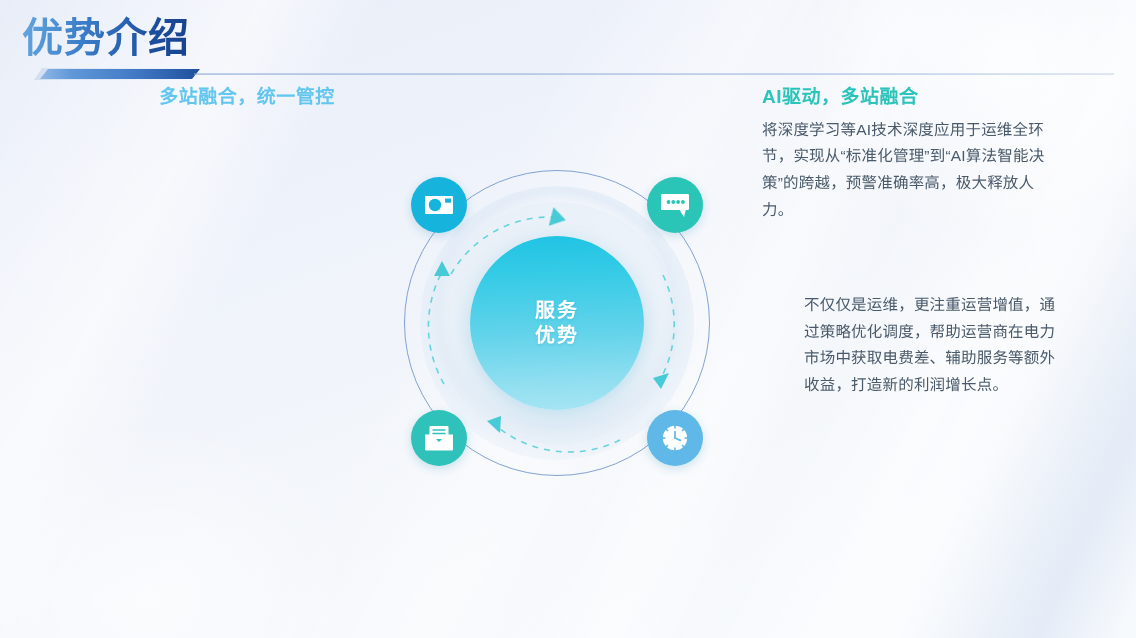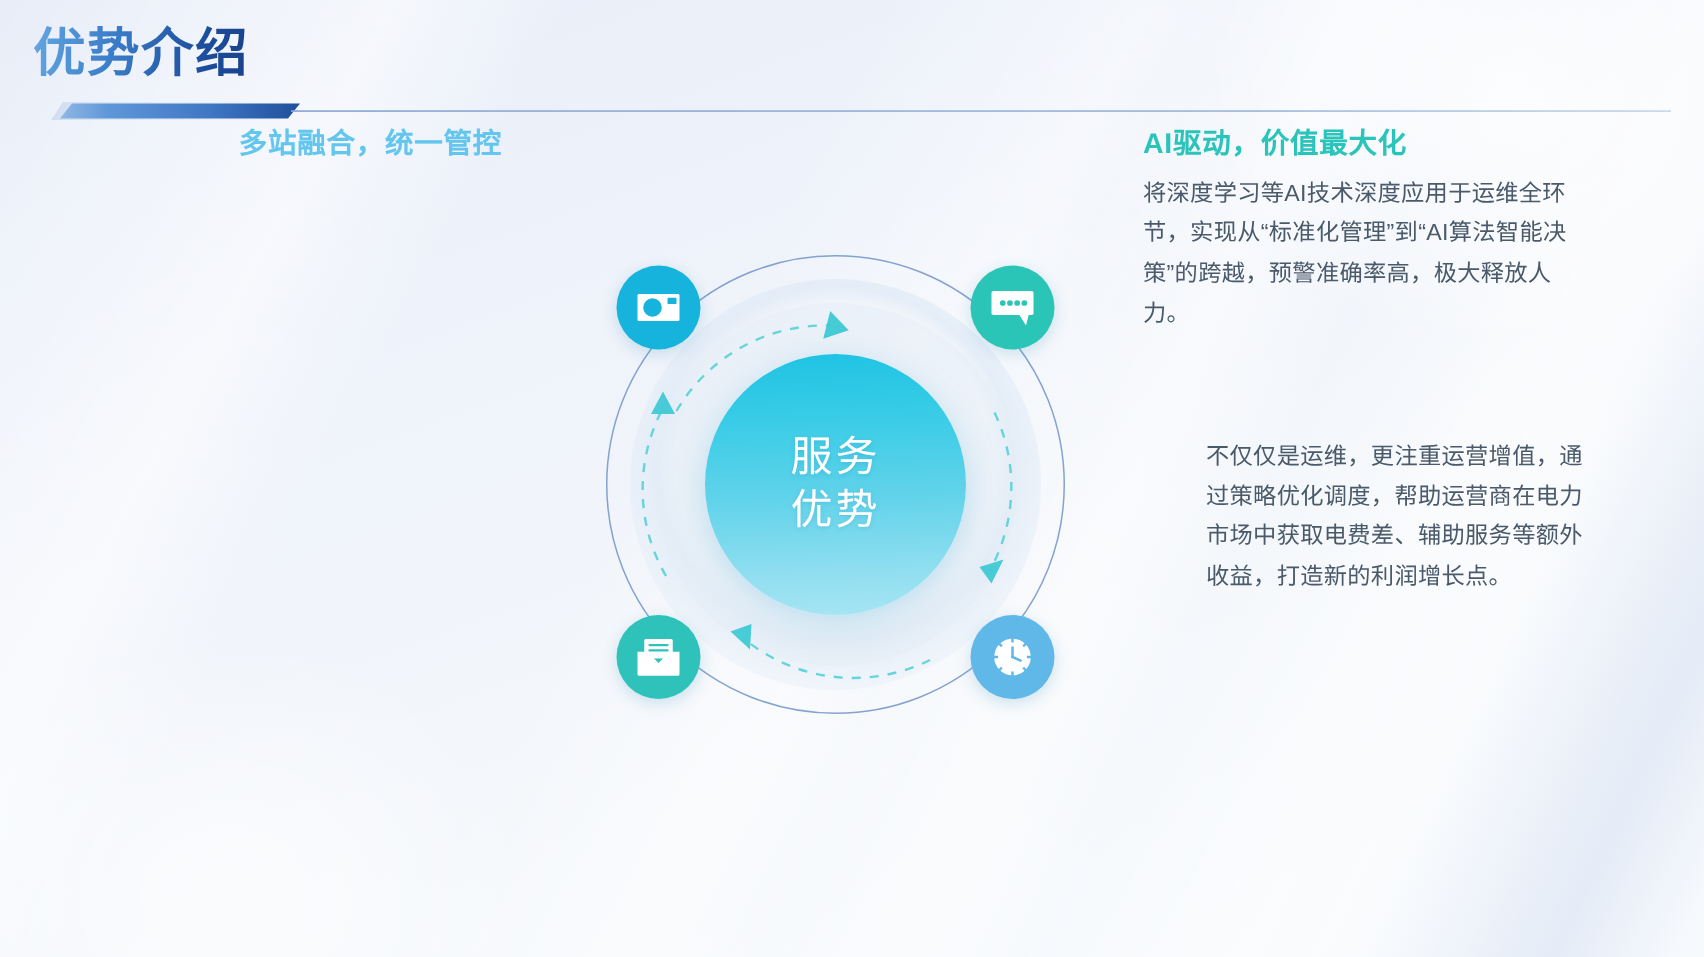--- a/index.html
+++ b/index.html
@@ -52,21 +52,21 @@
     pointer-events: none;
   }
 
   
   .header {
     position: absolute;
     left: 22px; top: 16px;
     width: 1100px;
   }
   .page-title {
-    font-size: 35px;
+    font-size: 41px;
     font-weight: bold;
     letter-spacing: 1px;
     line-height: 1;
     background: linear-gradient(95deg, #63a6e0 0%, #3b7ec9 35%, #1d4f9e 75%, #17408a 100%);
     -webkit-background-clip: text;
     background-clip: text;
     color: transparent;
     -webkit-text-fill-color: transparent;
     display: inline-block;
     padding: 2px 4px 2px 0;
@@ -143,22 +143,22 @@
     border-radius: 50%;
     background: linear-gradient(178deg, #1fc3e4 0%, #35cbe6 22%, #61d3ea 55%, #8fdef0 82%, #a7e5f3 100%);
     box-shadow: 0 6px 22px rgba(60,170,210,0.28);
     display: flex;
     flex-direction: column;
     align-items: center;
     justify-content: center;
   }
   .core span {
     color: #ffffff;
-    font-size: 28px;
-    font-weight: normal;
+    font-size: 20px;
+    font-weight: bold;
     letter-spacing: 2px;
     line-height: 1.24;
     text-shadow: 0 1px 3px rgba(40,140,180,0.25);
   }
 
   .node {
     position: absolute;
     width: 56px; height: 56px;
     border-radius: 50%;
     display: flex;
@@ -207,21 +207,21 @@
       <rect x="172" y="7.5" width="920" height="1.1" fill="url(#thinLine)"></rect>
     </svg>
   </div>
 
   <div class="blk" id="blk-multi">
     <h3 class="h-sky">多站融合，统一管控</h3>
   </div>
 
 
   <div class="blk" id="blk-ai">
-    <h3 class="h-teal">AI驱动，价值最大化</h3>
+    <h3 class="h-teal">AI驱动，多站融合</h3>
     <p>将深度学习等AI技术深度应用于运维全环节，实现从“标准化管理”到“AI算法智能决策”的跨越，预警准确率高，极大释放人力。</p>
   </div>
 
   <div class="blk" id="blk-value">
     <p>不仅仅是运维，更注重运营增值，通过策略优化调度，帮助运营商在电力市场中获取电费差、辅助服务等额外收益，打造新的利润增长点。</p>
   </div>
 
 
   <div id="diagram">
 

